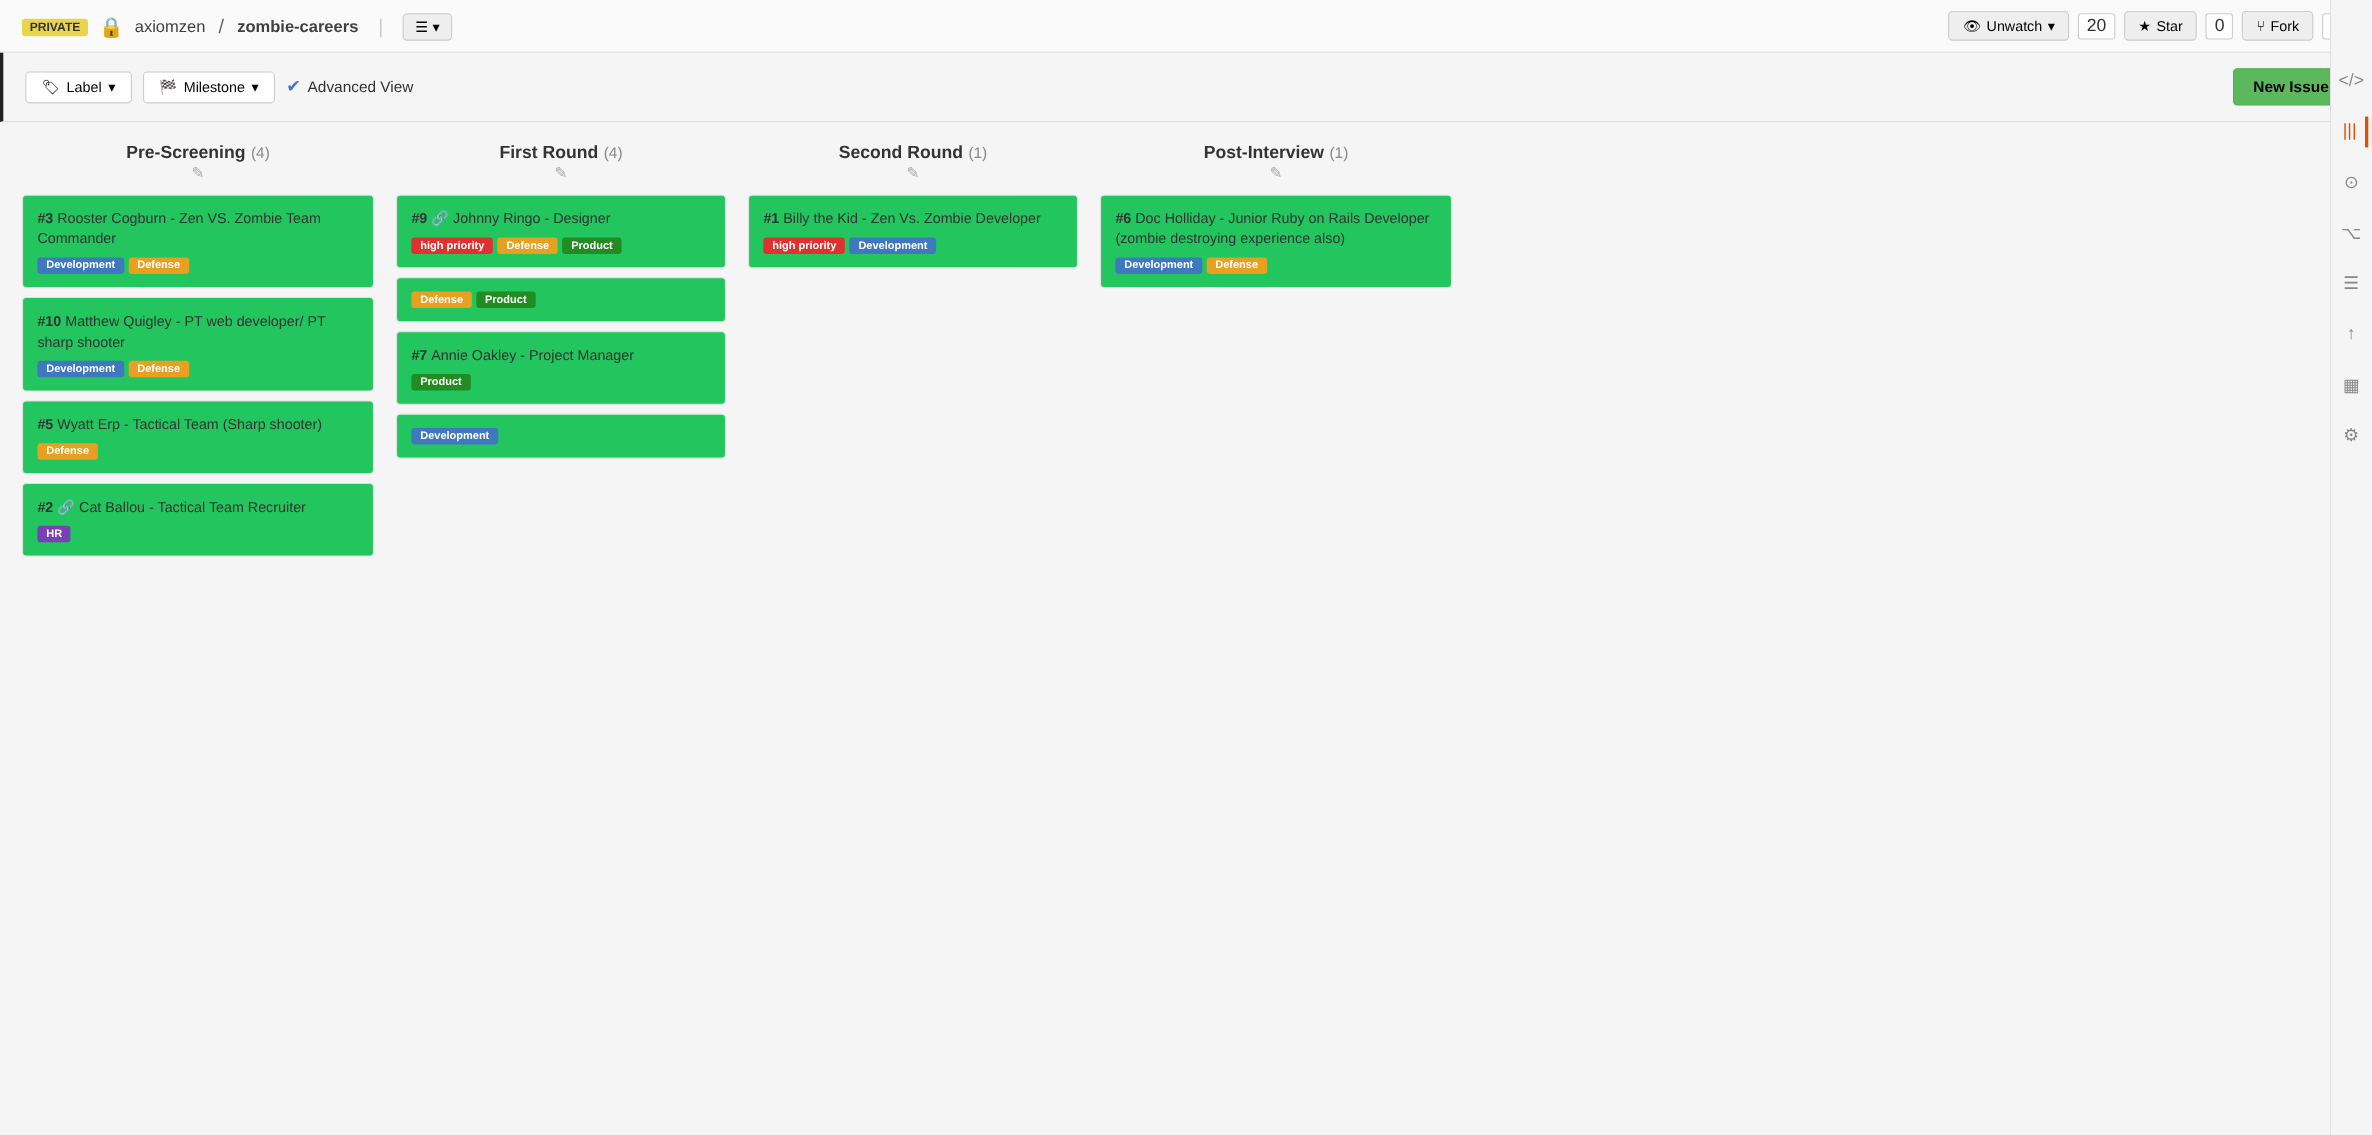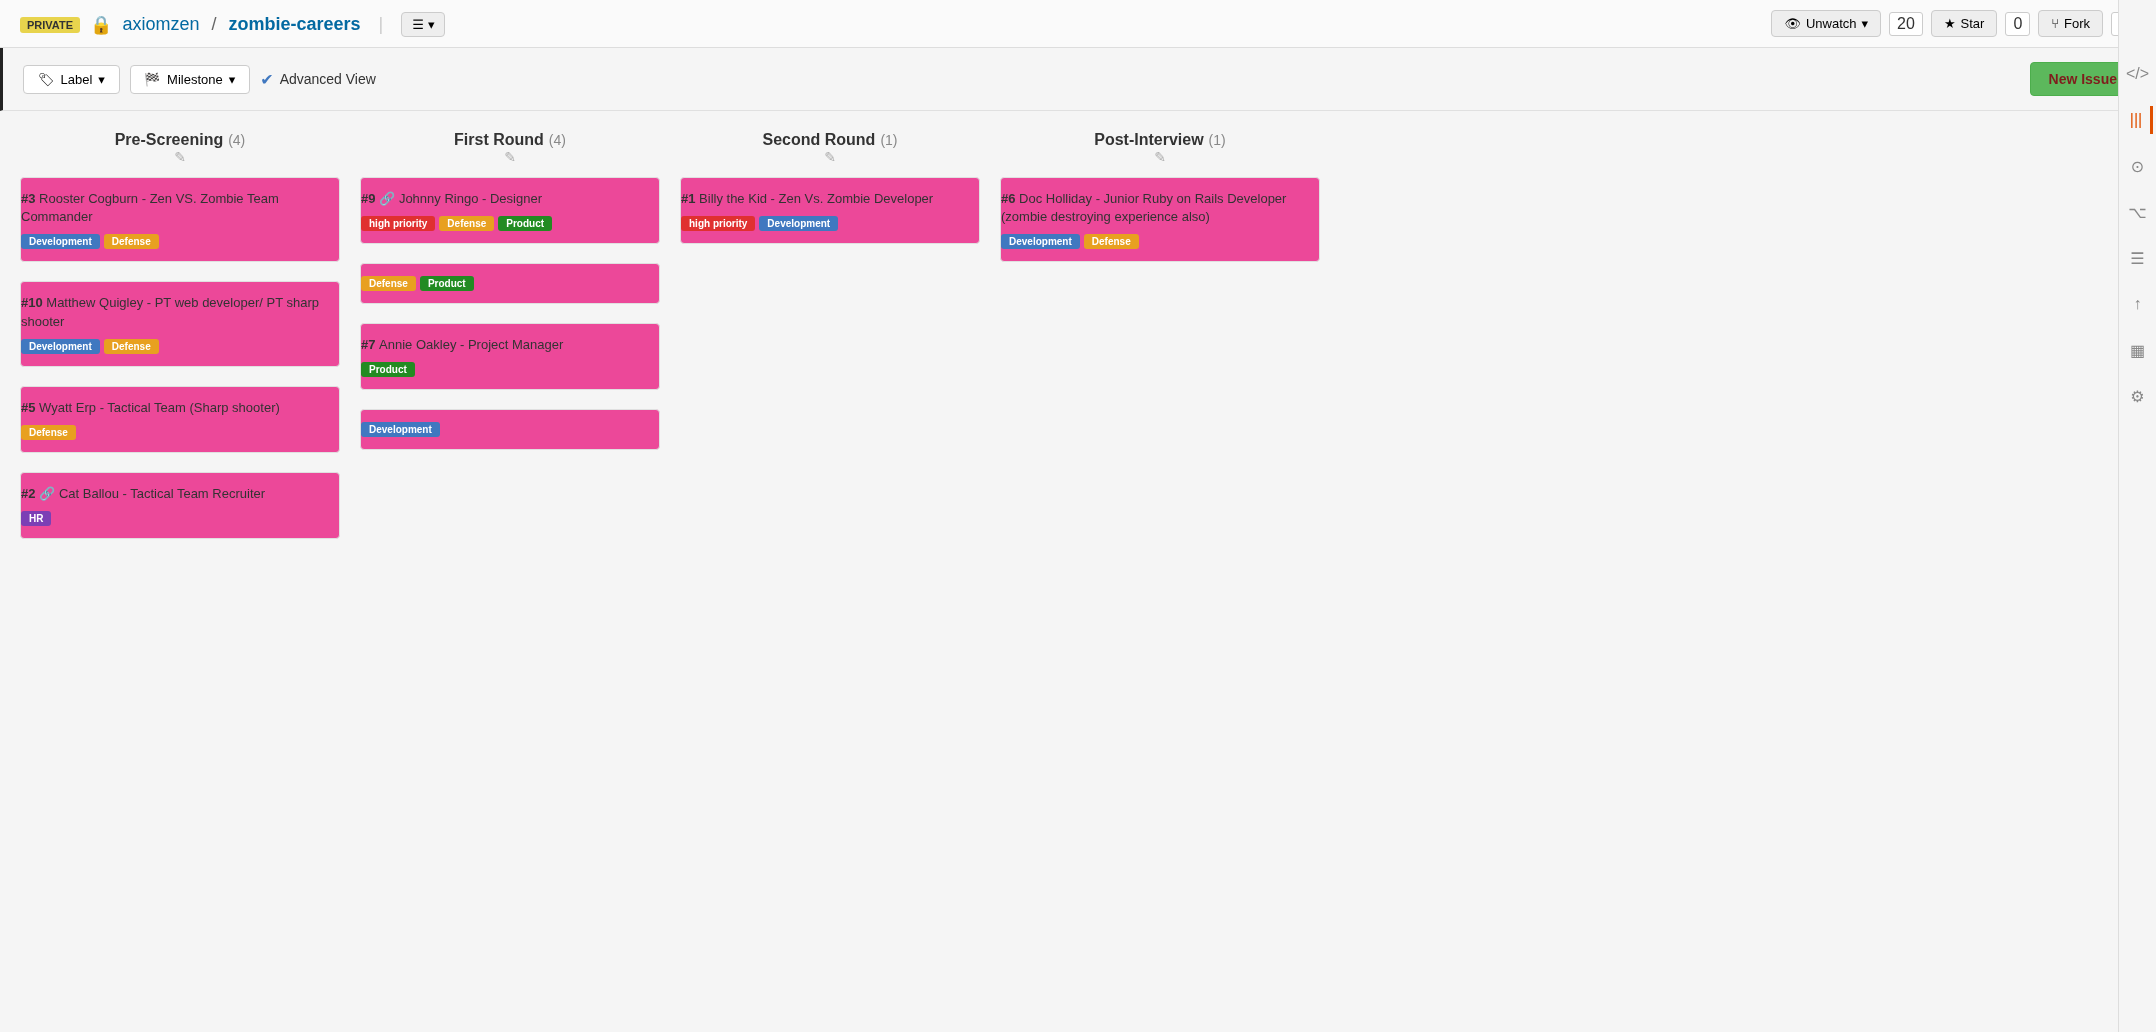--- a/index.html
+++ b/index.html
@@ -17,21 +17,21 @@
     .top-nav-left { display: flex; align-items: center; gap: 10px; }
     .private-badge {
       background: #e8d44d;
       color: #333;
       font-size: 11px;
       font-weight: bold;
       padding: 2px 7px;
       border-radius: 3px;
     }
     .lock-icon { font-size: 18px; color: #b8a000; }
-    .repo-link { font-size: 18px; color: #0369a1; text-decoration: none; font-weight: normal; }
+    .repo-link { font-size: 15px; color: #404040; text-decoration: none; font-weight: normal; }
     .repo-link.org { font-weight: normal; }
     .repo-link.repo { font-weight: bold; }
     .repo-sep { color: #666; font-size: 18px; margin: 0 2px; }
     .pipe-sep { color: #ccc; font-size: 18px; margin: 0 8px; }
     .view-btn {
       background: #eee;
       border: 1px solid #ccc;
       border-radius: 4px;
       padding: 4px 10px;
       cursor: pointer;
@@ -75,21 +75,21 @@
       padding: 6px 14px;
       font-size: 13px;
       cursor: pointer;
       display: flex;
       align-items: center;
       gap: 6px;
     }
     .toolbar-spacer { flex: 1; }
     .new-issue-btn {
       background: #5cb85c;
-      color: #7f1d1d;
+      color: #000000;
       border: 1px solid #4cae4c;
       border-radius: 4px;
       padding: 8px 18px;
       font-size: 14px;
       font-weight: bold;
       cursor: pointer;
     }
     .advanced-view-label {
       display: flex; align-items: center; gap: 6px;
       font-size: 14px; color: #333;
@@ -126,25 +126,25 @@
     .column-count {
       font-size: 14px;
       color: #888;
       font-weight: normal;
       margin-left: 5px;
     }
     .column-edit-icon { color: #aaa; cursor: pointer; font-size: 14px; }
 
     
     .card {
-      background: #ec4899;
+      background: #22c55e;
       border: 1px solid #e0e0e0;
       border-radius: 4px;
-      padding: 12px 0;
-      margin-bottom: 19px;
+      padding: 12px 13px;
+      margin-bottom: 8px;
     }
     .card-title {
       font-size: 13px;
       color: #333;
       line-height: 1.4;
       margin-bottom: 8px;
     }
     .card-title .issue-num {
       font-weight: bold;
       color: #333;

